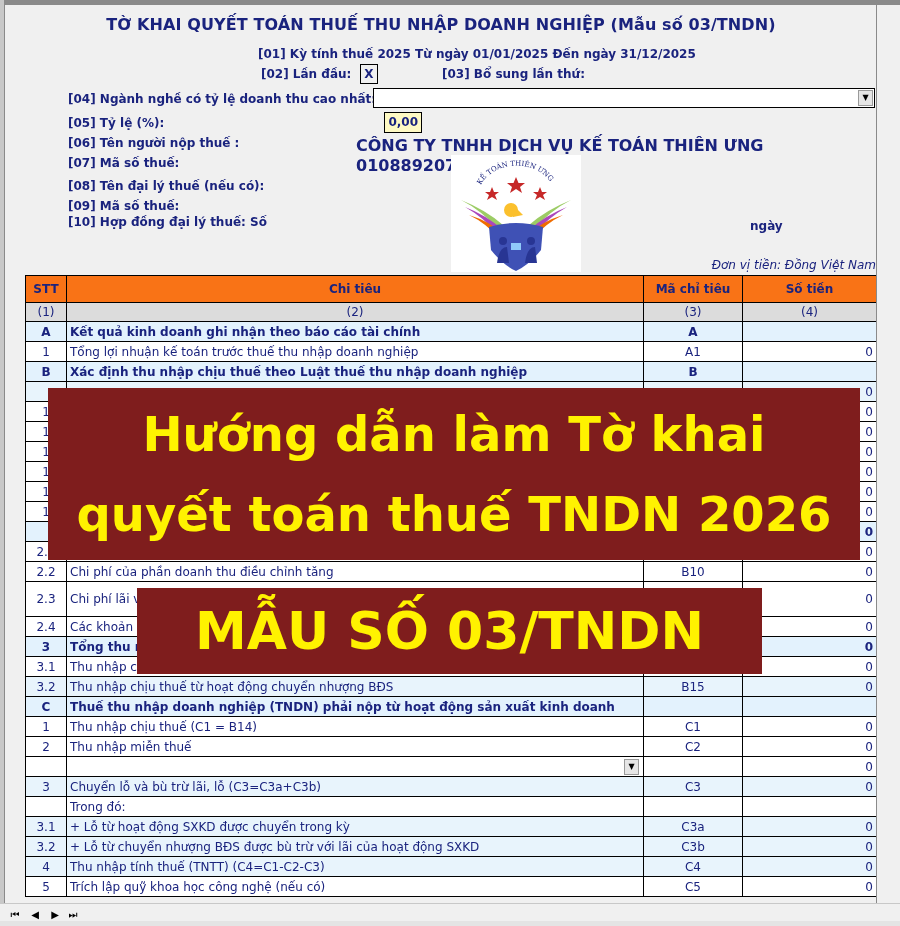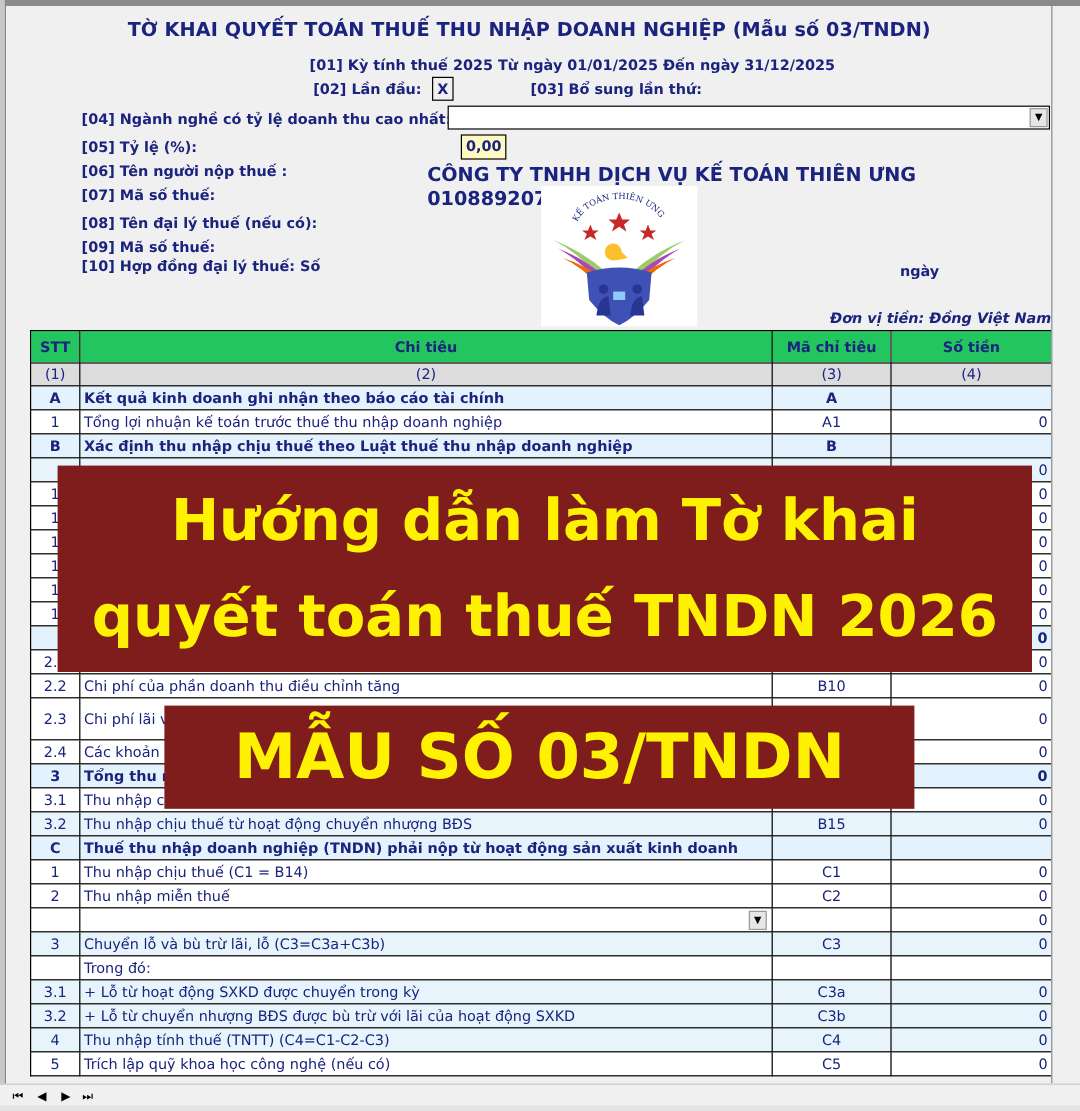--- a/index.html
+++ b/index.html
@@ -19,25 +19,25 @@
 
   .xbox { position: absolute; left: 354px; top: 59px; width: 18px; height: 20px; border: 1px solid #000; background: #f0f0f0; font-weight: bold; font-size: 12px; text-align: center; line-height: 18px; }
 
   .select-04 { position: absolute; left: 367px; top: 83px; width: 502px; height: 20px; background: #fff; border: 1px solid #000; }
   .select-04 .arrow, .row-select .arrow { position: absolute; right: 1px; top: 1px; width: 15px; height: 16px; background: #e6e6e6; border: 1px solid #9a9a9a; font-size: 8px; line-height: 14px; text-align: center; color: #000; }
 
   .ratio-box { position: absolute; left: 378px; top: 107px; width: 38px; height: 21px; background: #fef9c3; border: 1px solid #000; font-size: 12px; font-weight: bold; text-align: right; padding-right: 3px; line-height: 19px; }
 
   .logo { position: absolute; left: 445px; top: 150px; width: 130px; height: 117px; background: #fff; }
 
-  .unit { position: absolute; right: 0; top: 253px; font-size: 12px; font-style: italic; font-weight: bold; color: #1a237e; }
+  .unit { position: absolute; right: 0; top: 253px; font-size: 12px; font-style: italic; font-weight: normal; color: #1a237e; }
 
   table.grid { position: absolute; left: 19px; top: 270px; width: 851px; border-collapse: collapse; table-layout: fixed; font-size: 12px; }
   table.grid td, table.grid th { border: 1px solid #000; padding: 0 3px; height: 20px; color: #1a237e; overflow: hidden; white-space: nowrap; }
-  table.grid th { background: #22c55e; font-weight: bold; height: 27px; text-align: center; }
+  table.grid th { background: #f97316; font-weight: bold; height: 27px; text-align: center; }
   table.grid tr.sub td { background: #dcdcdc; text-align: center; height: 19px; font-weight: normal; }
   table.grid td.stt { text-align: center; }
   table.grid td.code { text-align: center; }
   table.grid td.amt { text-align: right; }
   table.grid tr.sec td { background: #e3f2fd; font-weight: bold; }
   table.grid tr.lb td { background: #e8f4fc; }
   table.grid tr.w td { background: #fff; }
   table.grid tr.tall td { height: 35px; white-space: normal; line-height: 13px; }
   .row-select { position: relative; height: 18px; }
 

